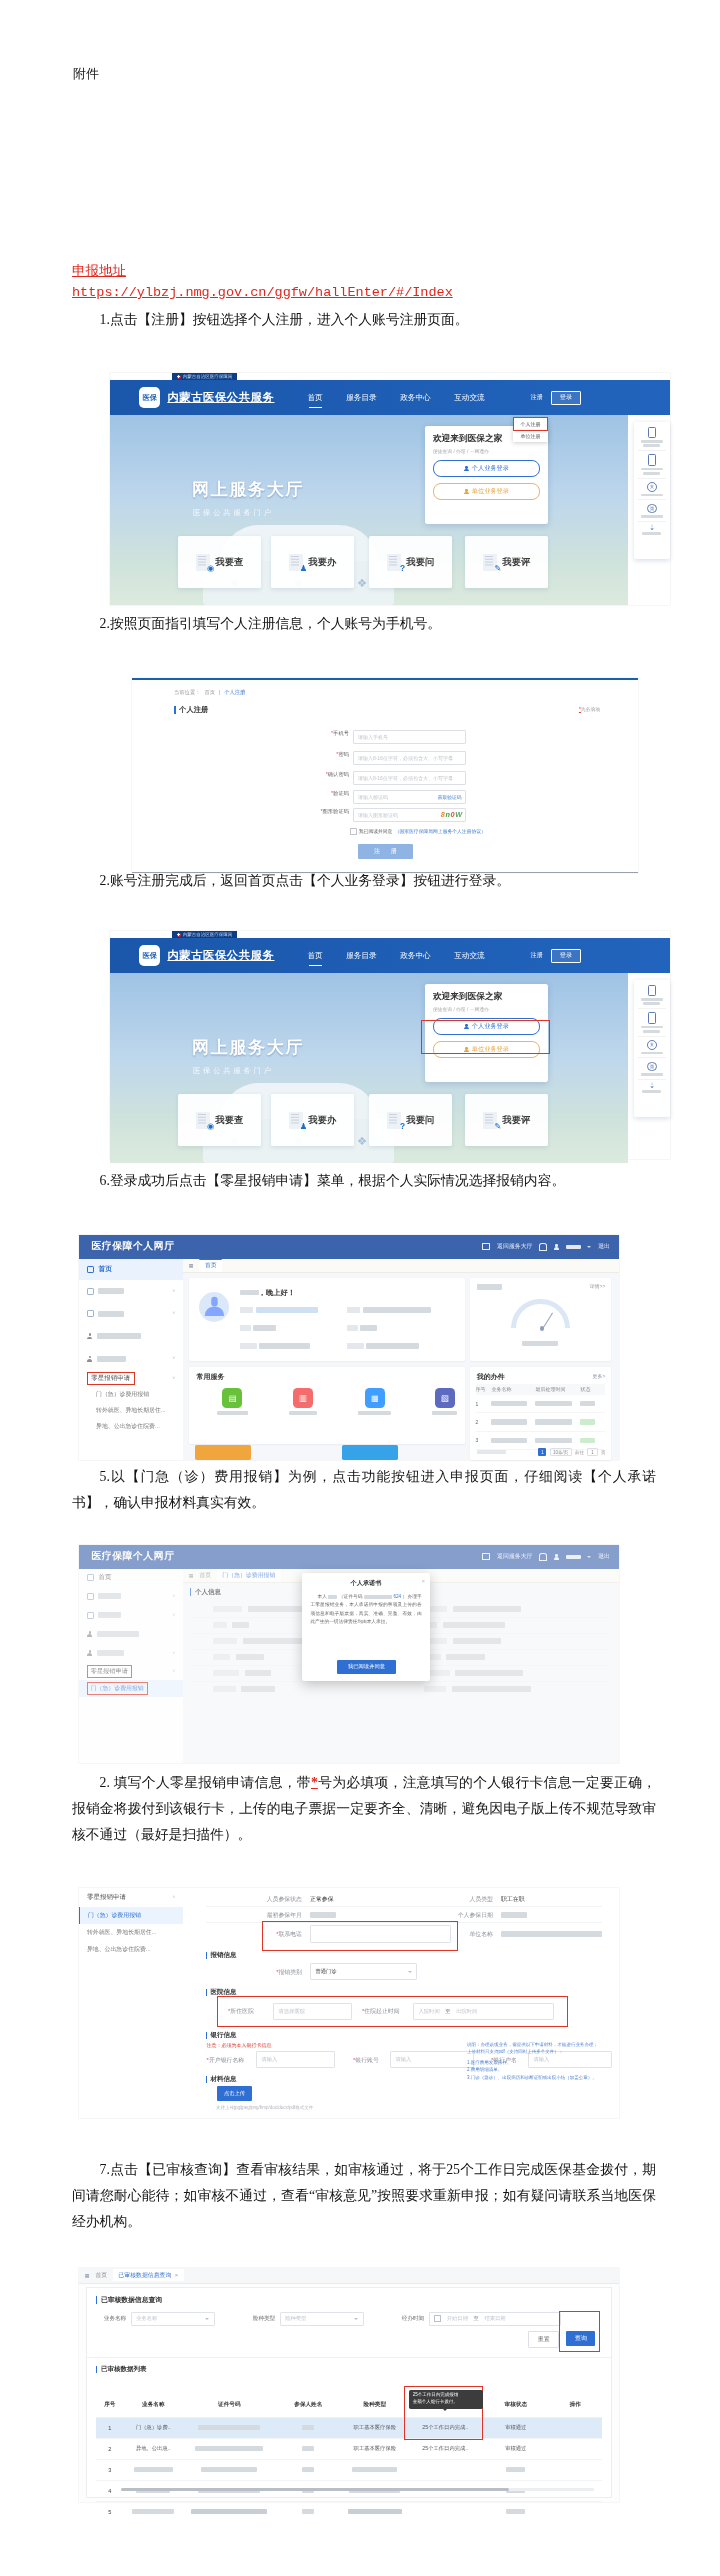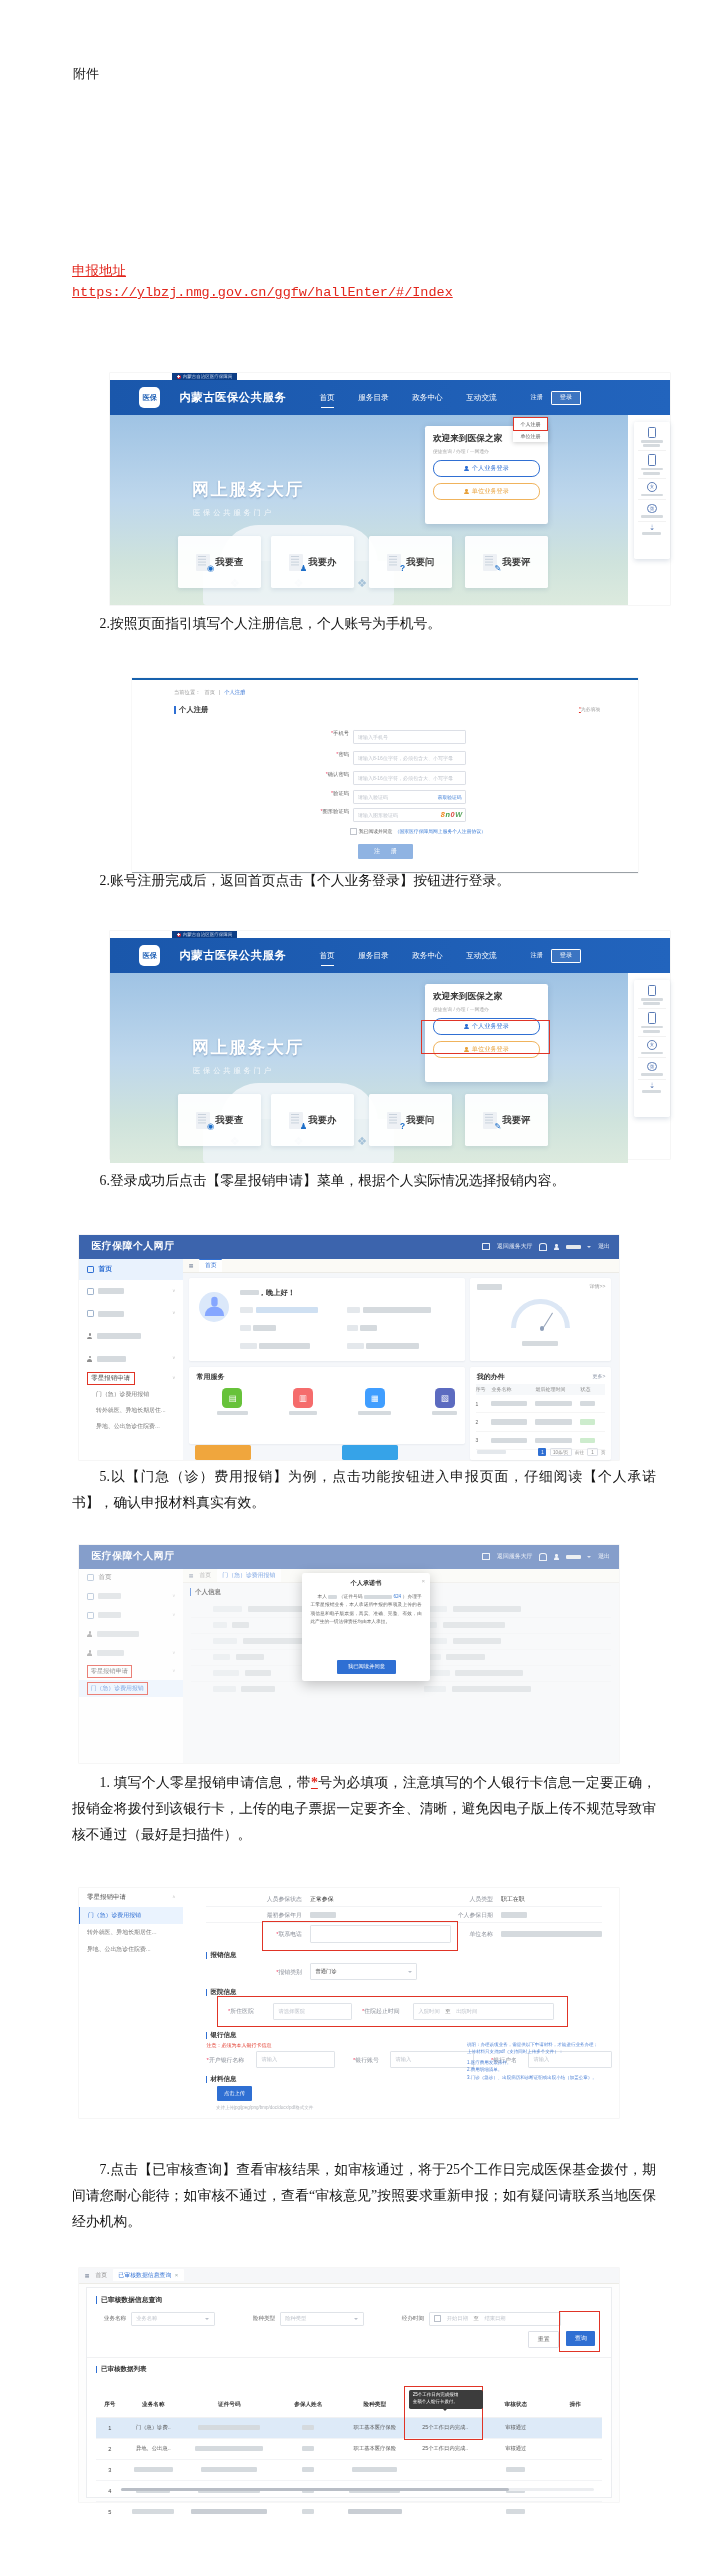--- a/index.html
+++ b/index.html
@@ -15,21 +15,21 @@
   .redbox{position:absolute;border:1.1px solid #e03426;pointer-events:none;}
   
   .portal{position:absolute;left:110px;width:560px;height:232px;font-family:"Liberation Sans","DejaVu Sans",sans-serif;background:#fff;box-shadow:0 0 0 0.6px #f0f0f0;}
   .p-tab{position:absolute;left:62px;top:0;height:7.9px;background:#0c3d85;color:#cdd9ee;font-size:4.5px;
          display:flex;align-items:center;gap:1.7px;padding:0 4.5px;}
   .p-emblem{width:4.5px;height:4.5px;border-radius:50%;background:radial-gradient(circle at 35% 35%,#fff 0 30%,#d23 32% 100%);}
   .p-header{position:absolute;left:0;top:7.3px;width:100%;height:35px;background:linear-gradient(90deg,#1a57ab,#2264bd);
             display:flex;align-items:center;color:#fff;}
   .p-logo{width:21.4px;height:21.4px;margin-left:29px;background:#fff;border-radius:5px;color:#1d5fb5;
           display:flex;align-items:center;justify-content:center;font-weight:bold;font-size:7.3px;}
-  .p-name{font-size:11.3px;font-weight:bold;margin-left:19px;letter-spacing:0.6px;}
+  .p-name{font-size:11.3px;font-weight:bold;margin-left:7px;letter-spacing:0.6px;text-decoration:underline;}
   .p-nav{display:flex;gap:23.6px;margin-left:33px;font-size:7.6px;}
   .p-nav span{cursor:pointer;}
   .p-nav .on{position:relative;}
   .p-nav .on::after{content:"";position:absolute;left:1.1px;right:1.1px;bottom:-5px;height:1.1px;background:#fff;}
   .p-right{position:absolute;right:89px;top:0;height:35px;display:flex;align-items:center;gap:7.9px;font-size:6.2px;}
   .p-login{border:0.6px solid #fff;border-radius:1.1px;padding:1.7px 7.9px;font-size:6.2px;background:rgba(255,255,255,.12);}
   .p-drop{position:absolute;left:403px;top:44px;width:35px;background:#fff;box-shadow:0 1.1px 4.5px rgba(0,0,0,.2);
           font-size:5px;color:#555;text-align:center;z-index:5;}
   .p-drop div{padding:2.8px 1.1px;}
   .p-hero{position:absolute;left:0;top:42px;width:518px;height:190px;overflow:hidden;
@@ -150,25 +150,26 @@
 </style>
 </head>
 <body>
 
 <div class="page">
 
   <div class="abs" style="left:73px;top:65px;font-size:13px;">附件</div>
   <div class="abs red" style="left:72px;top:262px;font-size:13.5px;">申报地址</div>
   <div class="abs red" style="left:72px;top:285px;font-size:13.5px;font-family:'Liberation Mono','DejaVu Sans Mono',monospace;">https://ylbzj.nmg.gov.cn/ggfw/hallEnter/#/Index</div>
 
+  <div class="para" style="top:307px;">1.点击【注册】按钮选择个人注册，进入个人账号注册页面。</div>
   <div class="para" style="top:611px;">2.按照页面指引填写个人注册信息，个人账号为手机号。</div>
   <div class="para" style="top:868px;">2.账号注册完成后，返回首页点击【个人业务登录】按钮进行登录。</div>
   <div class="para" style="top:1168px;">6.登录成功后点击【零星报销申请】菜单，根据个人实际情况选择报销内容。</div>
   <div class="para" style="top:1464px;">5.以【门急（诊）费用报销】为例，点击功能按钮进入申报页面，仔细阅读【个人承诺书】，确认申报材料真实有效。</div>
-  <div class="para" style="top:1770px;"><span>1. 填写个人零星报销申请信息，带</span><span class="red" style="font-weight:bold;">*</span><span>号为必填项，注意填写的个人银行卡信息一定要正确，报销金将拨付到该银行卡，上传的电子票据一定要齐全、清晰，避免因电子版上传不规范导致审核不通过（最好是扫描件）。</span></div>
+  <div class="para" style="top:1770px;"><span>2. 填写个人零星报销申请信息，带</span><span class="red" style="font-weight:bold;">*</span><span>号为必填项，注意填写的个人银行卡信息一定要正确，报销金将拨付到该银行卡，上传的电子票据一定要齐全、清晰，避免因电子版上传不规范导致审核不通过（最好是扫描件）。</span></div>
   <div class="para" style="top:2157px;">7.点击【已审核查询】查看审核结果，如审核通过，将于25个工作日完成医保基金拨付，期间请您耐心能待；如审核不通过，查看“审核意见”按照要求重新申报；如有疑问请联系当地医保经办机构。</div>
 
   <div class="portal" style="top:373px;">
     <div class="p-tab">
       <span class="p-emblem"></span>
       <span>内蒙古自治区医疗保障局</span>
     </div>
     <div class="p-header">
       <div class="p-logo">医保</div>
       <div class="p-name">内蒙古医保公共服务</div>

